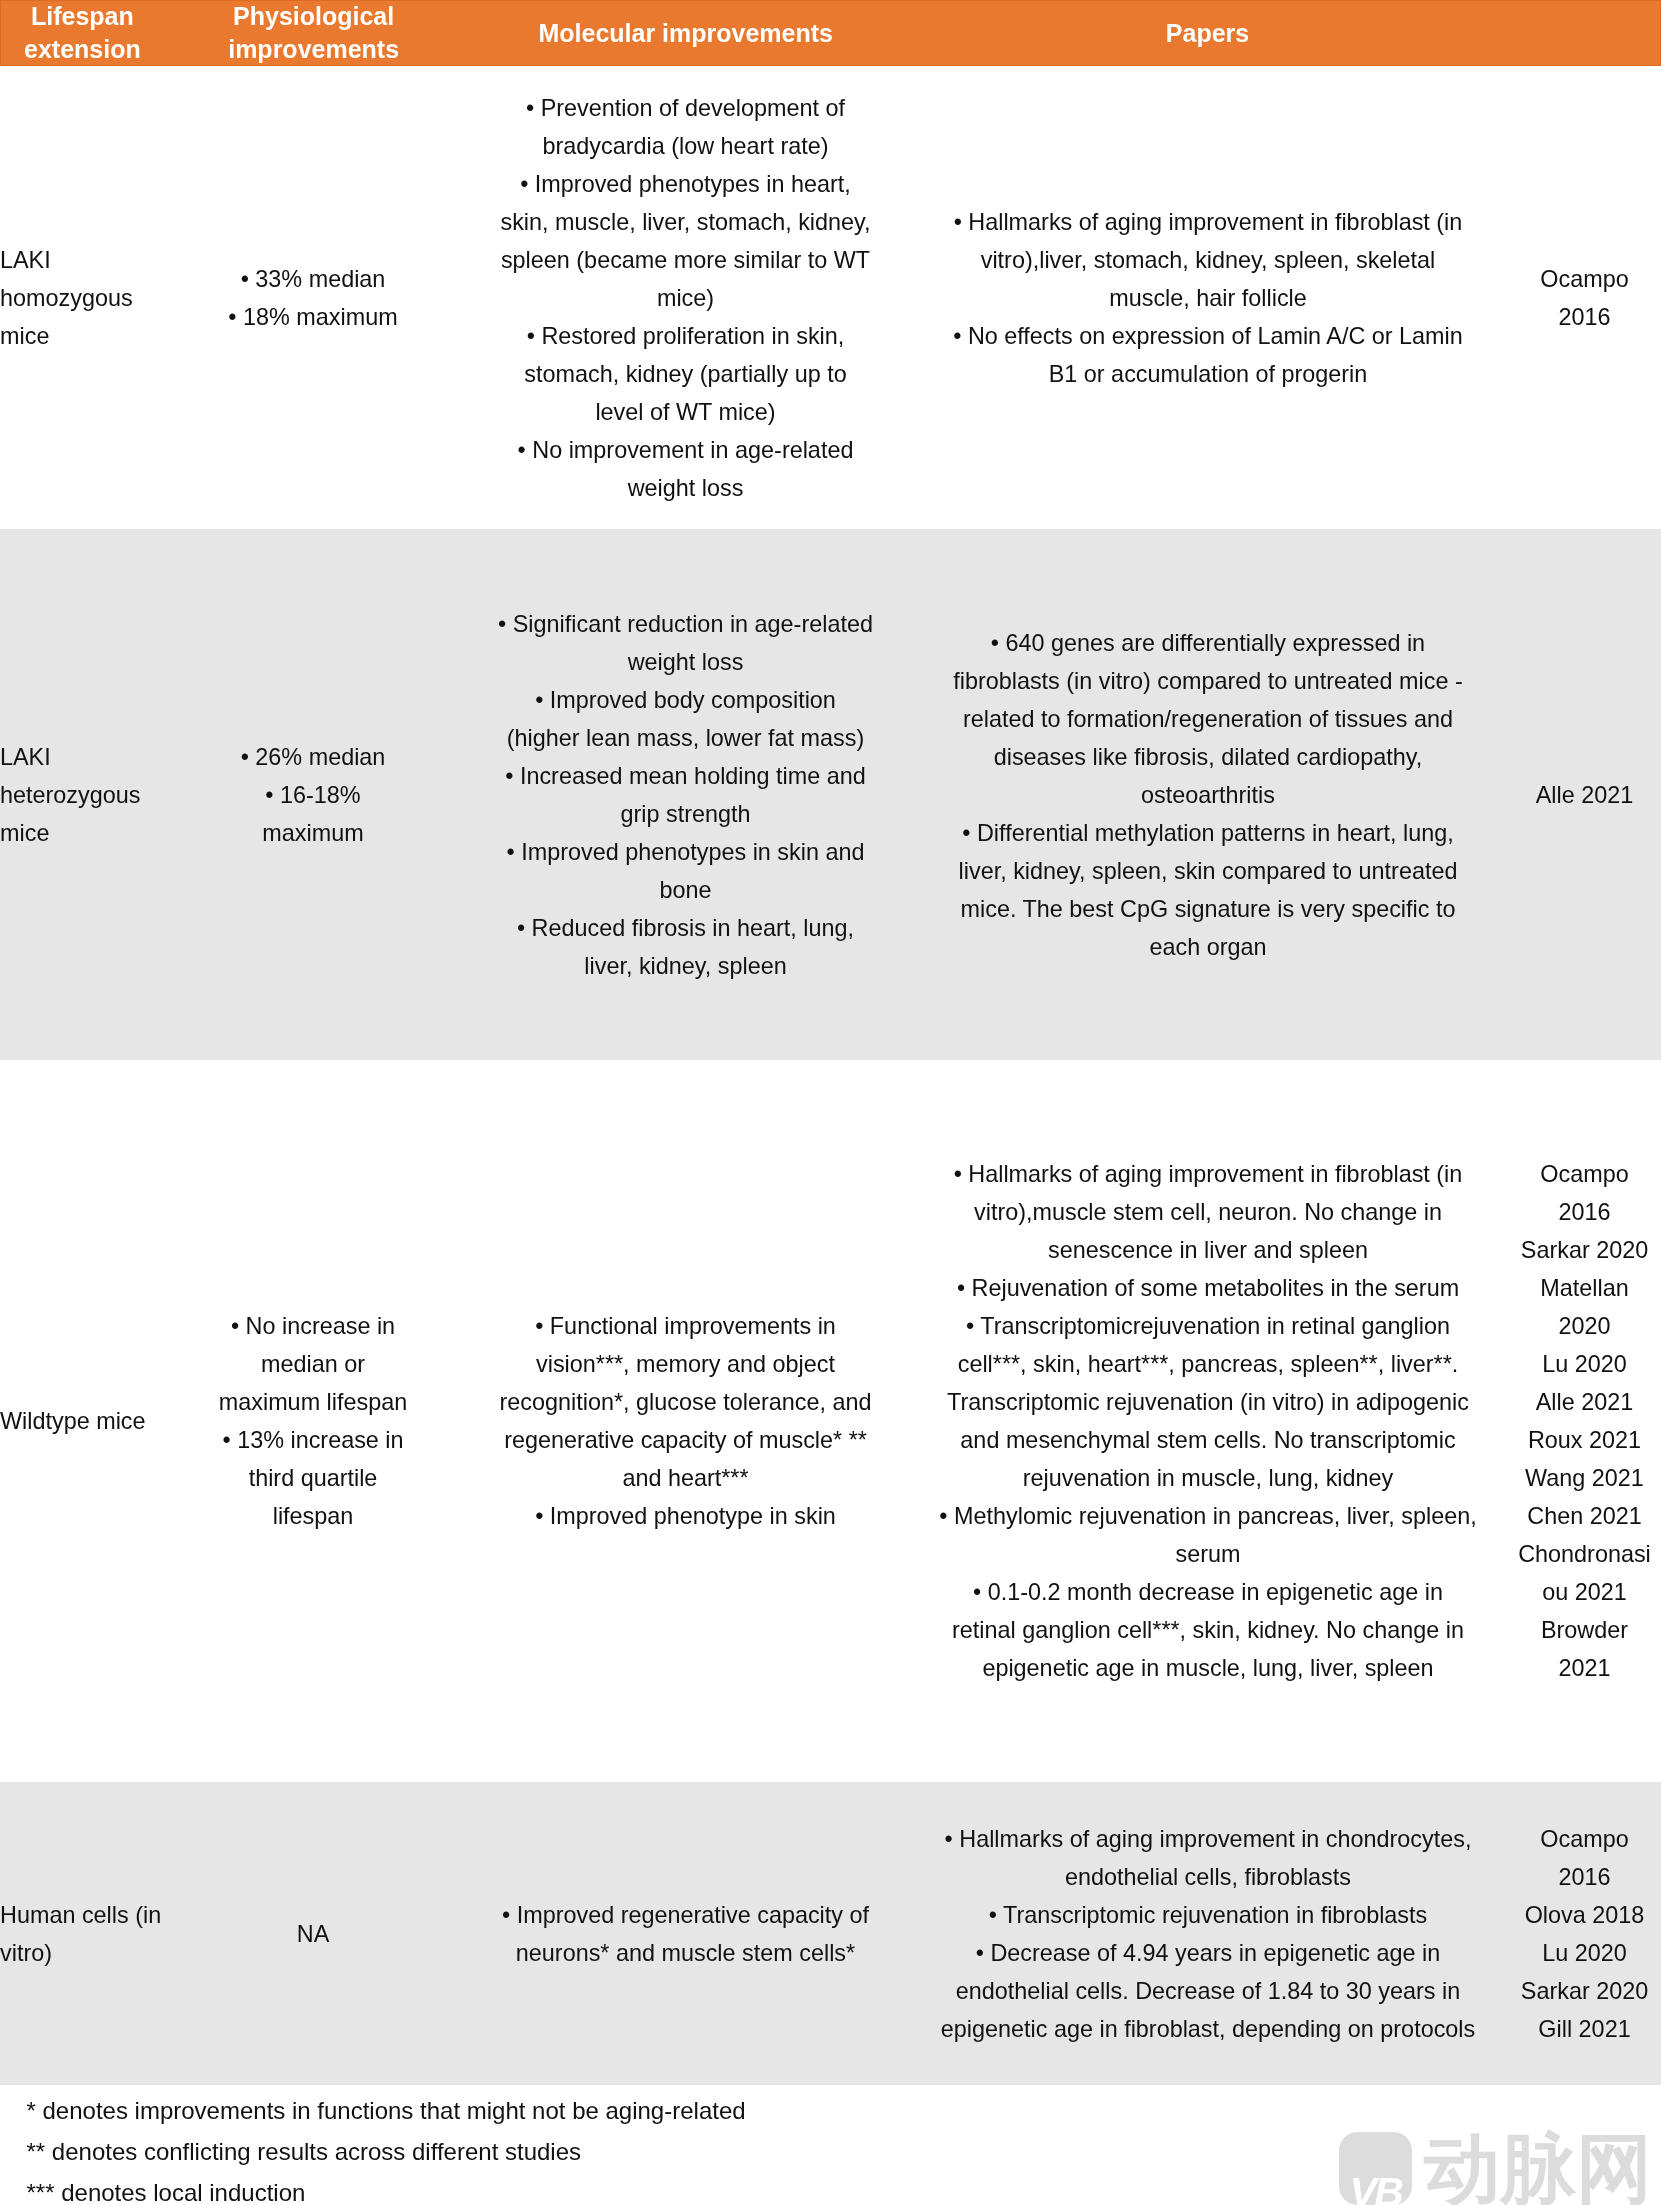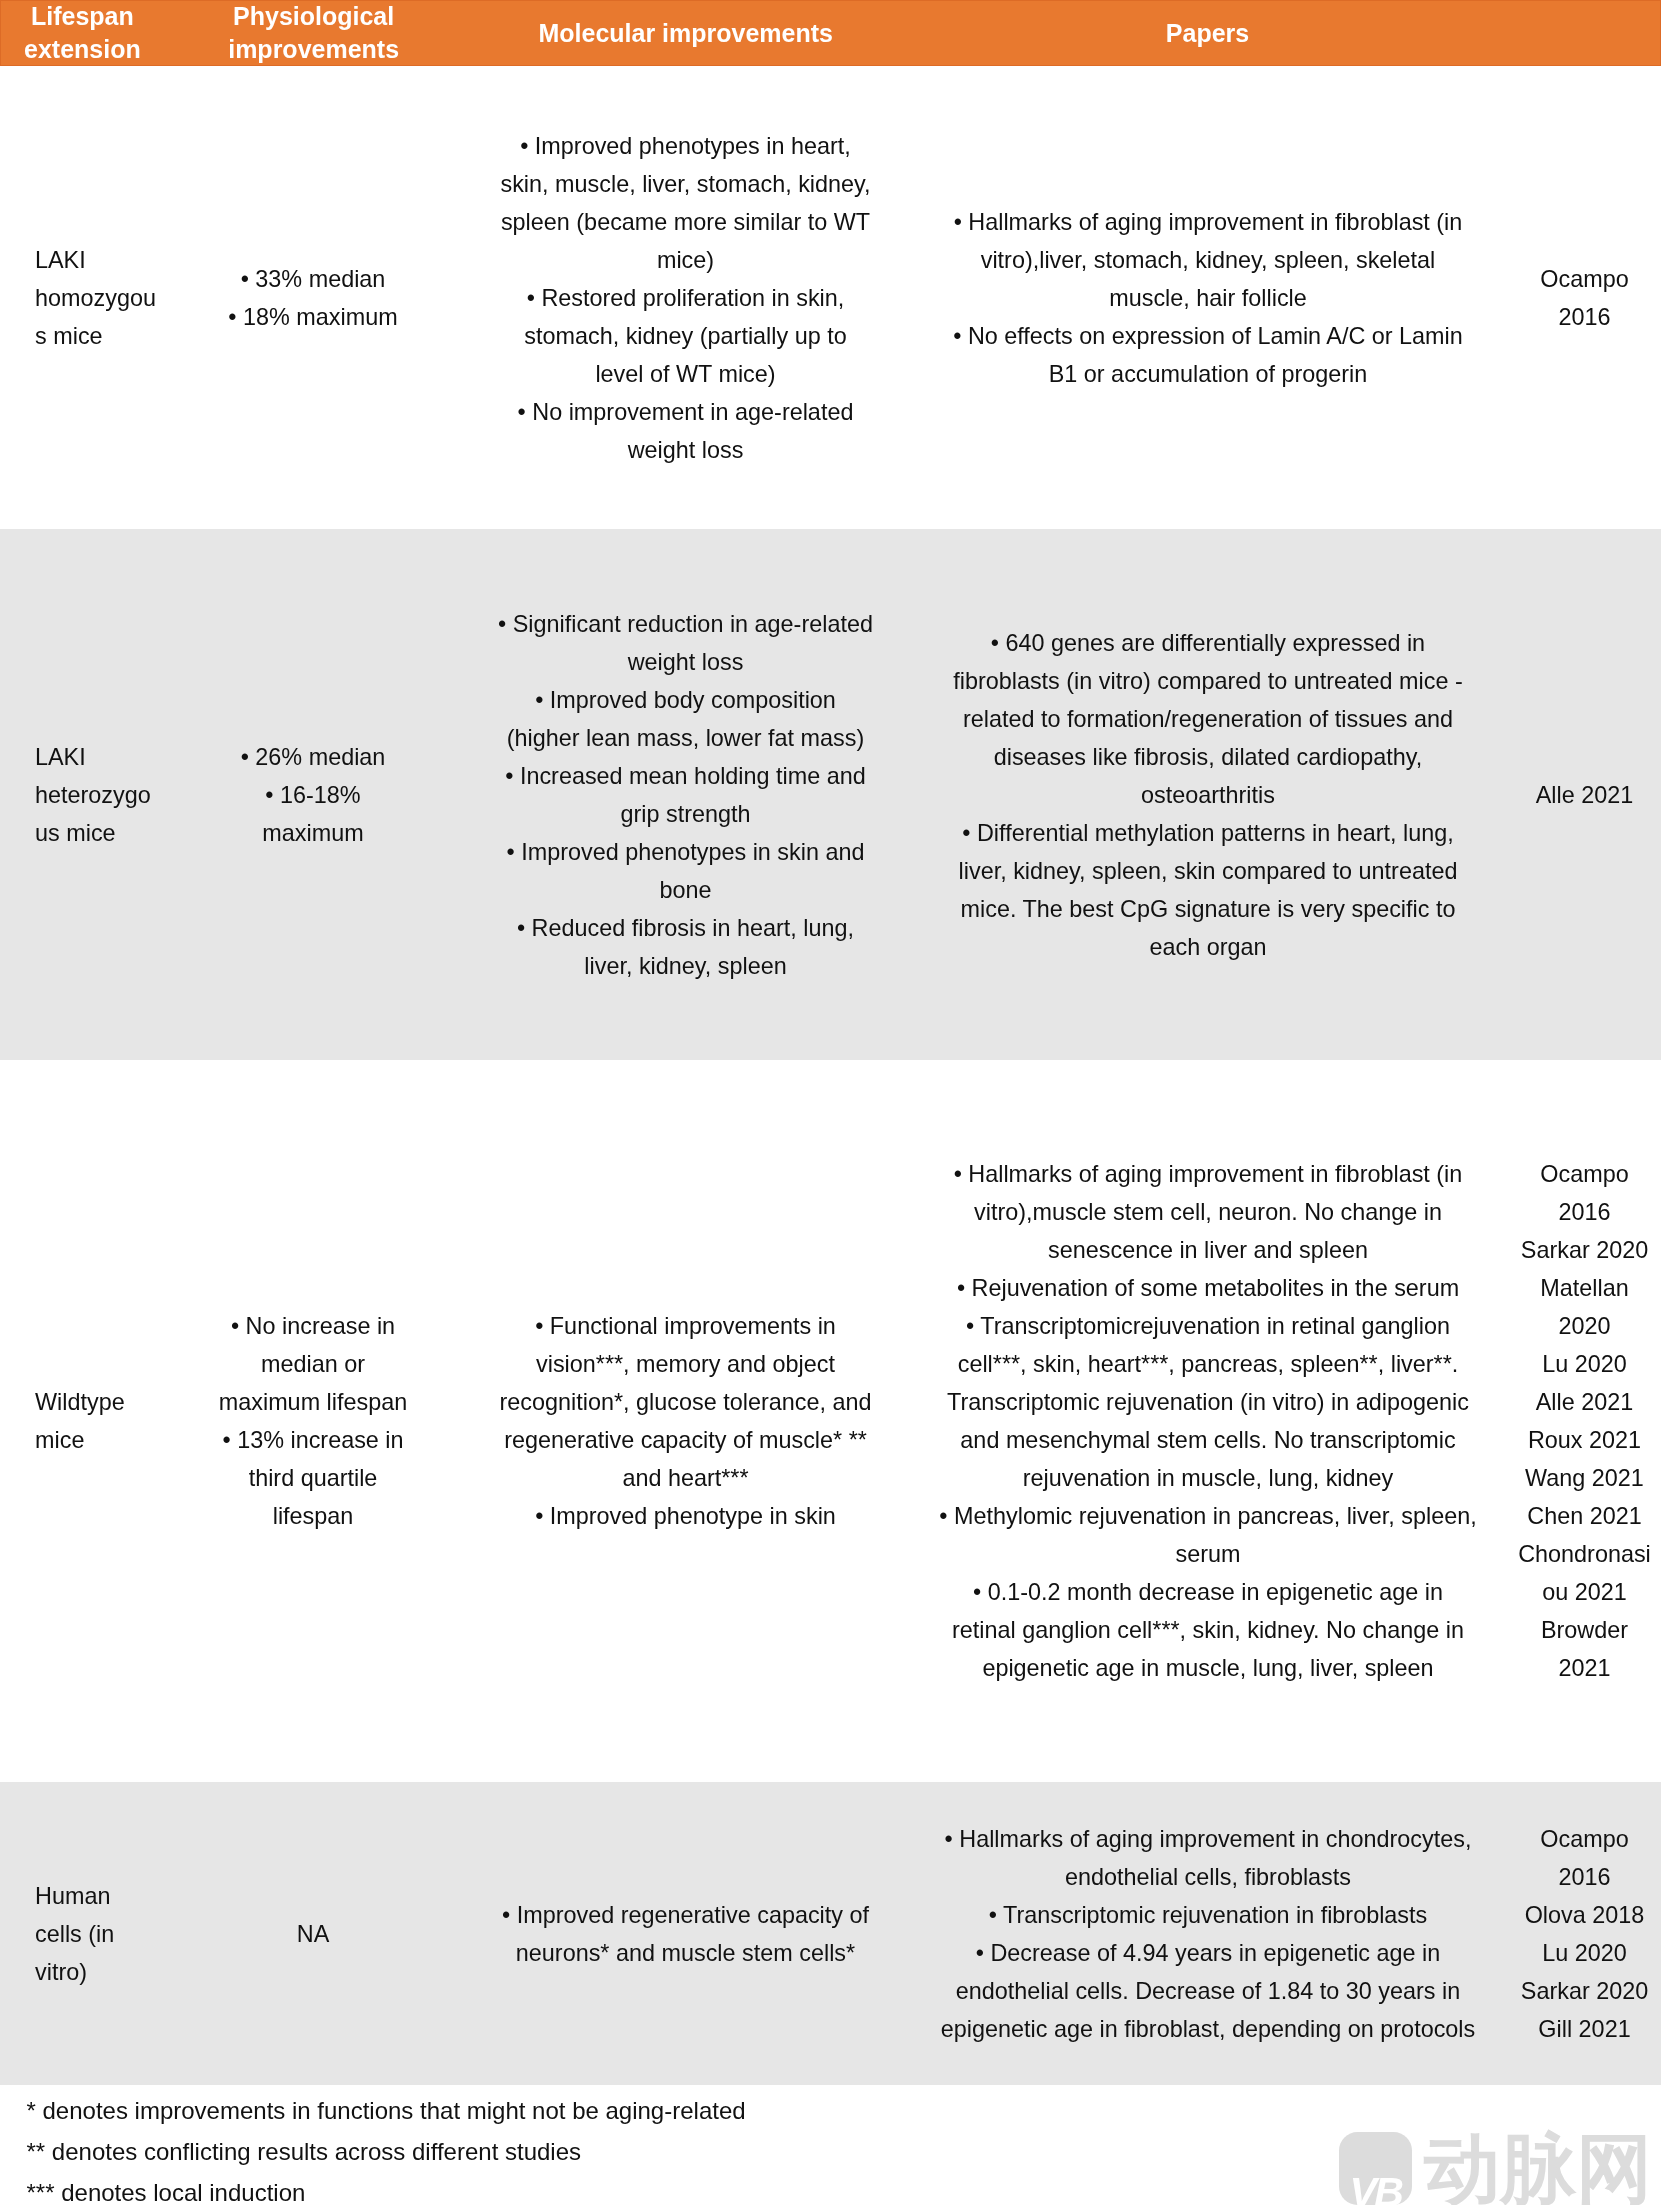--- a/index.html
+++ b/index.html
@@ -1,21 +1,21 @@
 <!DOCTYPE html>
 <html style="font-size:7px"><head>
 <meta charset="utf-8">
 <style>
   * { margin:0; padding:0; box-sizing:border-box; }
   html,body { background:#ffffff; }
   body { font-family:"Liberation Sans", sans-serif; color:#111111; }
   #page { position:relative; width:1661px; height:2222px; background:#ffffff; overflow:hidden; }
 
   .row { display:flex; width:1661px; align-items:center; }
-  .c1 { width:163px;  padding-left:35px; padding-right:0;  overflow-wrap:break-word; }
+  .c1 { width:163px;  padding-right:0;  overflow-wrap:break-word; }
   .c2 { width:300px;  padding:0 55px; text-align:center; }
   .c3 { width:445px; padding:0 35px;  text-align:center; }
   .c4 { width:600px; padding:0 31px;  text-align:center; }
   .c5 { width:153px;  padding:0 8.8px;  text-align:center; overflow-wrap:break-word; }
 
   .hdr { height:66px; background:#e8792f; border:1.8px solid #dd6b26; align-items:center; }
   .hdr > div { color:#ffffff; font-weight:bold; font-size:25px; line-height:33px; text-align:center; }
   .hdr .c1 { padding:0 13.2px; }
   .hdr .c2 { padding:0 26.5px; }
 
@@ -50,20 +50,21 @@
     <div class="c5"></div>
   </div>
 
   <div class="row r1 body-text">
     <div class="c1 cell-group">LAKI homozygous mice</div>
     <div class="c2">
         <div>• 33% median</div>
         <div>• 18% maximum</div>
       </div>
     <div class="c3">
+        <div>• Prevention of development of bradycardia (low heart rate)</div>
         <div>• Improved phenotypes in heart, skin, muscle, liver, stomach, kidney, spleen (became more similar to WT mice)</div>
         <div>• Restored proliferation in skin, stomach, kidney (partially up to level of WT mice)</div>
         <div>• No improvement in age-related weight loss</div>
       </div>
     <div class="c4">
         <div>• Hallmarks of aging improvement in fibroblast (in vitro),liver, stomach, kidney, spleen, skeletal muscle, hair follicle</div>
         <div>• No effects on expression of Lamin A/C or Lamin B1 or accumulation of progerin</div>
       </div>
     <div class="c5">
         <div>Ocampo 2016</div>

